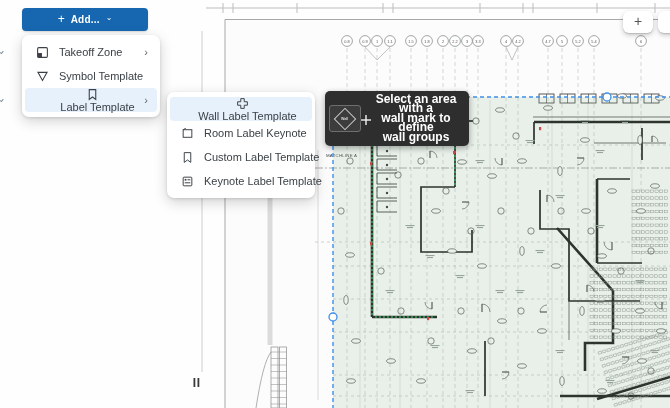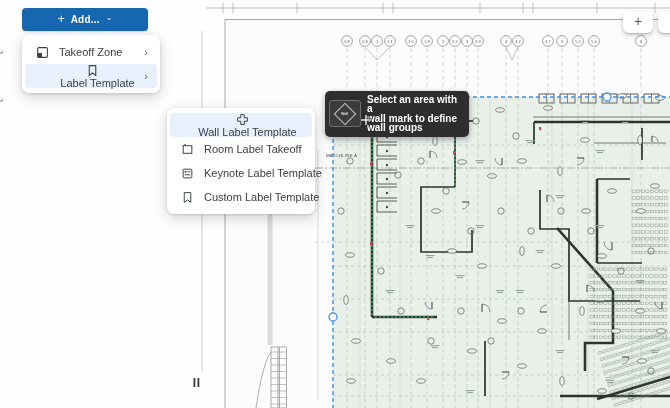--- a/index.html
+++ b/index.html
@@ -20,21 +20,21 @@
   .add-btn .plus{font-size:12px;line-height:1;font-weight:400;margin-top:-1px;}
   .add-btn .lbl{font-size:10px;font-weight:700;letter-spacing:.2px;}
   .add-btn .chev{font-size:8px;line-height:1;margin-top:-3px;}
 
   .menu{
     position:absolute;background:#fff;border-radius:7px;z-index:40;
     box-shadow:0 1px 3px rgba(0,0,0,.12),0 4px 14px rgba(0,0,0,.18);
     padding:5px 0;
   }
   #main-menu{left:22px;top:35px;width:138px;}
-  #label-submenu{left:167px;top:108px;width:148px;z-index:41;}
+  #label-submenu{left:167px;top:92px;width:148px;z-index:41;}
   .menu-row{
     position:relative;height:24px;display:flex;align-items:center;
     padding:0 8px 0 11px;margin:0 3px;border-radius:4px;cursor:pointer;
   }
   .menu-row.selected{background:var(--hl);flex-direction:column;}
   .menu-row .mi{width:13px;height:13px;flex:0 0 13px;display:flex;align-items:center;justify-content:center;}
   .menu-row .mlabel{margin-left:10px;font-size:11px;color:#3b4146;white-space:nowrap;text-align:right;}
   .menu-row .marrow{position:absolute;right:9px;top:50%;transform:translateY(-54%);font-size:11px;color:#5f6368;}
 
   .tooltip{
@@ -44,21 +44,21 @@
   }
   .tt-icon{
     width:30px;height:25px;flex:0 0 30px;background:#3c3c3c;border:1px solid #6e6e6e;
     border-radius:3px;display:flex;align-items:center;justify-content:center;
   }
   .tt-diamond{
     width:14px;height:14px;border:1.2px solid #c9c9c9;transform:rotate(45deg);
     display:flex;align-items:center;justify-content:center;background:transparent;
   }
   .tt-diamond span{transform:rotate(-45deg);font-size:3.6px;color:#d8d8d8;font-weight:700;}
-  .tt-text{margin-left:6px;color:#fff;font-size:10px;font-weight:700;line-height:9.4px;}
+  .tt-text{margin-left:6px;color:#fff;font-size:12px;font-weight:700;line-height:9.4px;text-align:center;}
 
   .crosshair{position:absolute;left:360px;top:114px;z-index:51;}
 
   .check-float{position:absolute;left:151px;top:68px;z-index:20;font-size:12px;color:#5f7a94;}
   .edge-chev{position:absolute;left:-4px;z-index:20;font-size:12px;color:#8593a0;transform:rotate(-8deg);}
   .edge-chev.c1{top:43px;}
   .edge-chev.c2{top:91px;}
 
   .vp-btn{
     position:absolute;top:11px;height:22px;background:#fff;border-radius:6px;z-index:30;
@@ -944,20 +944,28 @@
   <div class="menu-row">
     <span class="mi">
       <svg width="13" height="13" viewBox="0 0 12 12">
           <rect x="1.5" y="1.5" width="9" height="9" rx="1" fill="none" stroke="#3b4146" stroke-width="1"></rect>
           <rect x="1.5" y="6.5" width="4" height="4" fill="#3b4146"></rect>
         </svg>
     </span>
     <span class="mlabel">Takeoff Zone</span>
     <span class="marrow">›</span>
   </div>
+  <div class="menu-row">
+    <span class="mi">
+      <svg width="13" height="13" viewBox="0 0 12 12">
+          <path d="M1.8,2.2 H10.2 L6,9.6 Z" fill="none" stroke="#3b4146" stroke-width="1"></path>
+        </svg>
+    </span>
+    <span class="mlabel">Symbol Template</span>
+  </div>
   <div class="menu-row selected">
     <span class="mi">
       <svg width="13" height="13" viewBox="0 0 12 12">
           <path d="M3,1.5 H9 V10.5 L6,8.3 L3,10.5 Z" fill="none" stroke="#3b4146" stroke-width="1"></path>
         </svg>
     </span>
     <span class="mlabel">Label Template</span>
     <span class="marrow">›</span>
   </div>
 </div>
@@ -971,40 +979,40 @@
     </span>
     <span class="mlabel">Wall Label Template</span>
   </div>
   <div class="menu-row">
     <span class="mi">
       <svg width="13" height="13" viewBox="0 0 12 12" stroke="#3b4146" stroke-width="0.9" fill="none">
           <rect x="2" y="2.5" width="8" height="7"></rect>
           <line x1="2" y1="2.5" x2="4.4" y2="1.2"></line>
         </svg>
     </span>
-    <span class="mlabel">Room Label Takeoff</span>
+    <span class="mlabel">Room Label Keynote</span>
+  </div>
+  <div class="menu-row">
+    <span class="mi">
+      <svg width="13" height="13" viewBox="0 0 12 12">
+          <path d="M3,1.5 H9 V10.5 L6,8.3 L3,10.5 Z" fill="none" stroke="#3b4146" stroke-width="0.9"></path>
+        </svg>
+    </span>
+    <span class="mlabel">Custom Label Template</span>
   </div>
   <div class="menu-row">
     <span class="mi">
       <svg width="13" height="13" viewBox="0 0 12 12" stroke="#3b4146" stroke-width="0.9" fill="none">
           <rect x="2" y="2" width="8" height="8" rx="0.8"></rect>
           <rect x="3.4" y="3.6" width="1.6" height="1.6" fill="#3b4146" stroke="none"></rect>
           <line x1="6" y1="4.4" x2="8.6" y2="4.4"></line>
           <line x1="3.4" y1="7.2" x2="8.6" y2="7.2"></line>
         </svg>
     </span>
     <span class="mlabel">Keynote Label Template</span>
-  </div>
-  <div class="menu-row">
-    <span class="mi">
-      <svg width="13" height="13" viewBox="0 0 12 12">
-          <path d="M3,1.5 H9 V10.5 L6,8.3 L3,10.5 Z" fill="none" stroke="#3b4146" stroke-width="0.9"></path>
-        </svg>
-    </span>
-    <span class="mlabel">Custom Label Template</span>
   </div>
 </div>
 
 <div class="tooltip">
   <div class="tt-icon">
     <div class="tt-diamond">
         <span>Wall</span>
       </div>
   </div>
   <div class="tt-text">

